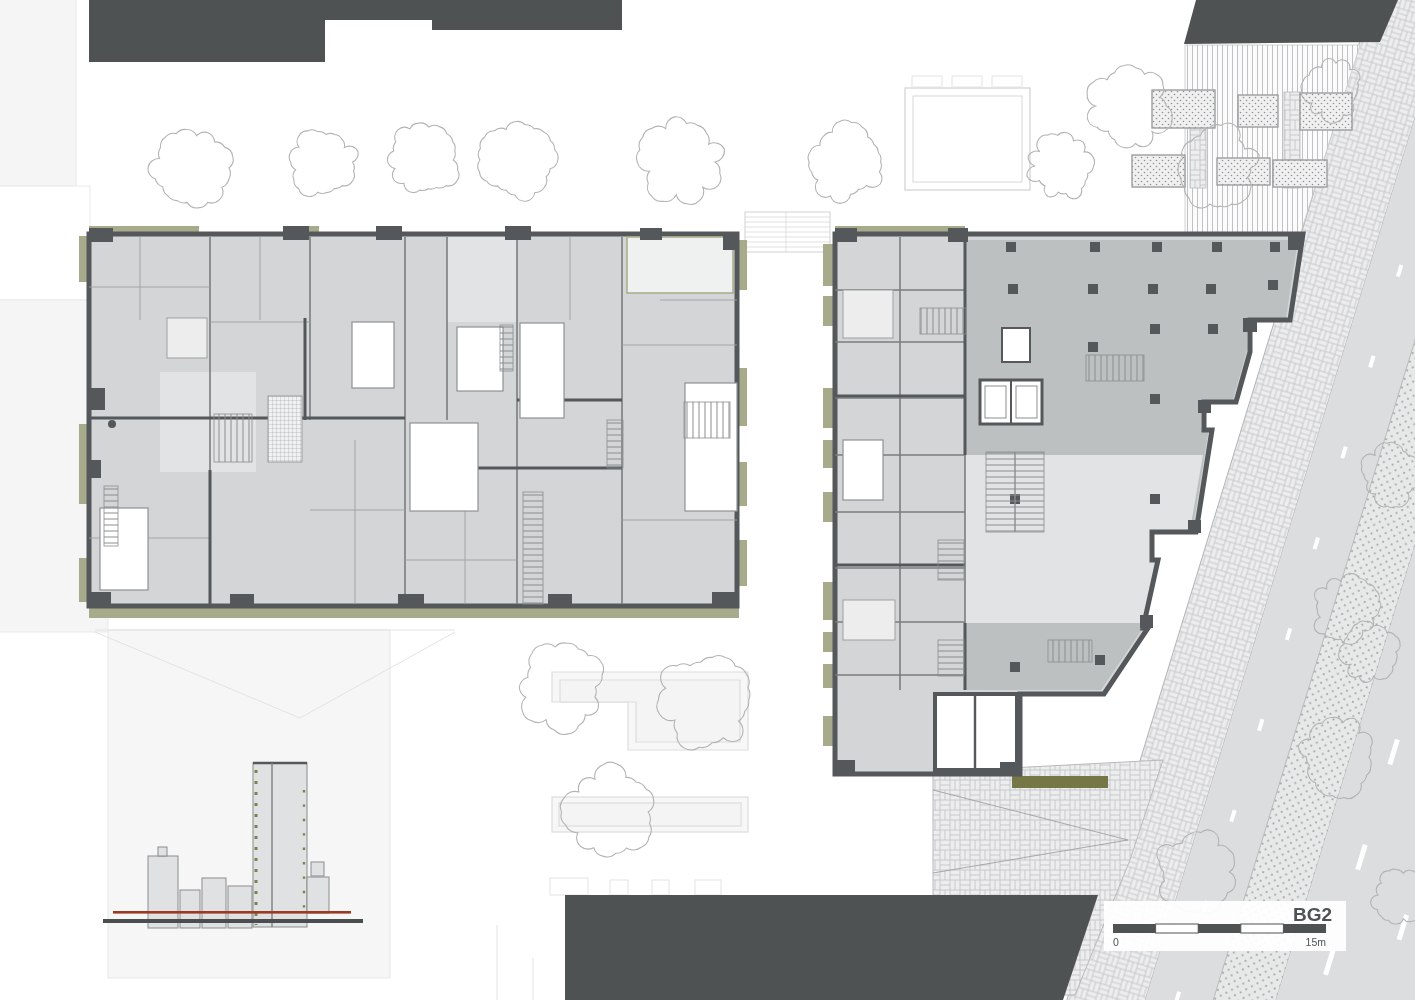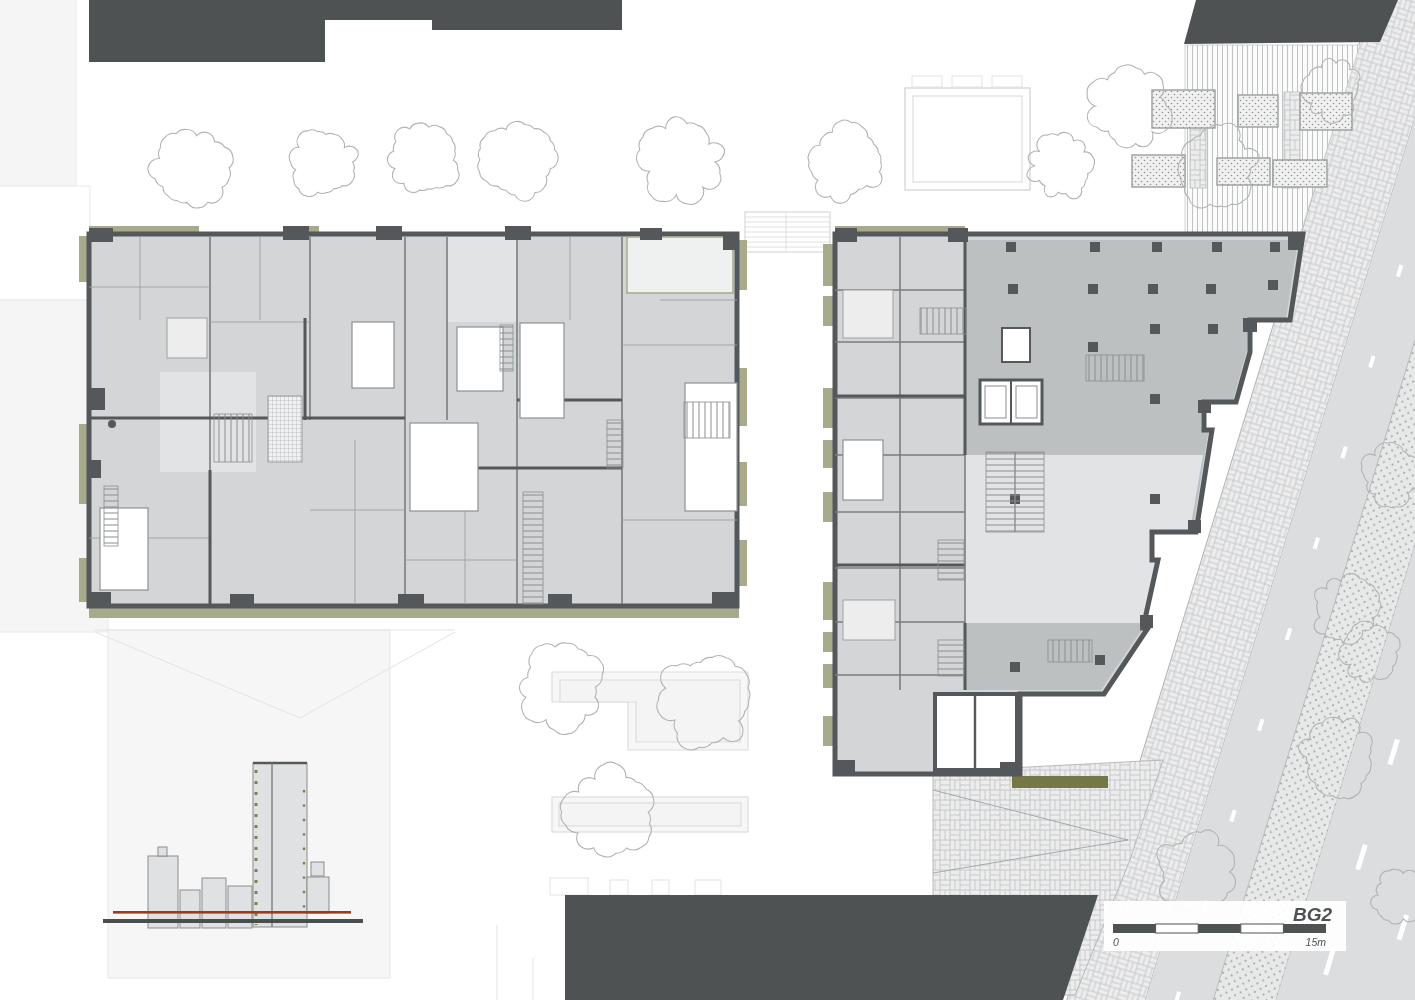--- a/index.html
+++ b/index.html
@@ -1,17 +1,17 @@
 <!DOCTYPE html>
 <html style="--c-wall: #54585a; --c-room: #d3d5d6; --c-roomdark: #bdc0c1; --c-roomlight: #e2e3e4; --c-olive: #a8aa8c; --c-olivedark: #757747; --c-road: #dcddde; --c-median: #e7e8e8; --c-dark: #4e5253; --c-redline: #9c3a20; --c-tree: #b2b4b4;"><head>
 <meta charset="utf-8">
 <style>
   html,body{margin:0;padding:0;background:#fff;}
   .canvas{position:relative;width:1415px;height:1000px;background:#7dd3fc;overflow:hidden;
-          font-family:"Liberation Sans", sans-serif;font-style:italic;}
+          font-family:"Liberation Sans", sans-serif;}
   svg{display:block}
   
   .wall       {fill:none;stroke:var(--c-wall);stroke-width:5;}
   .wall3      {fill:none;stroke:var(--c-wall);stroke-width:3;}
   .w2         {fill:none;stroke:#7a7e7f;stroke-width:1.6;}
   .w1         {fill:none;stroke:#9da1a2;stroke-width:0.9;}
   .tab        {fill:var(--c-wall);stroke:none;}
   .olive      {fill:var(--c-olive);stroke:none;}
   .room       {fill:var(--c-room);stroke:none;}
   .roomdark   {fill:var(--c-roomdark);stroke:none;}

